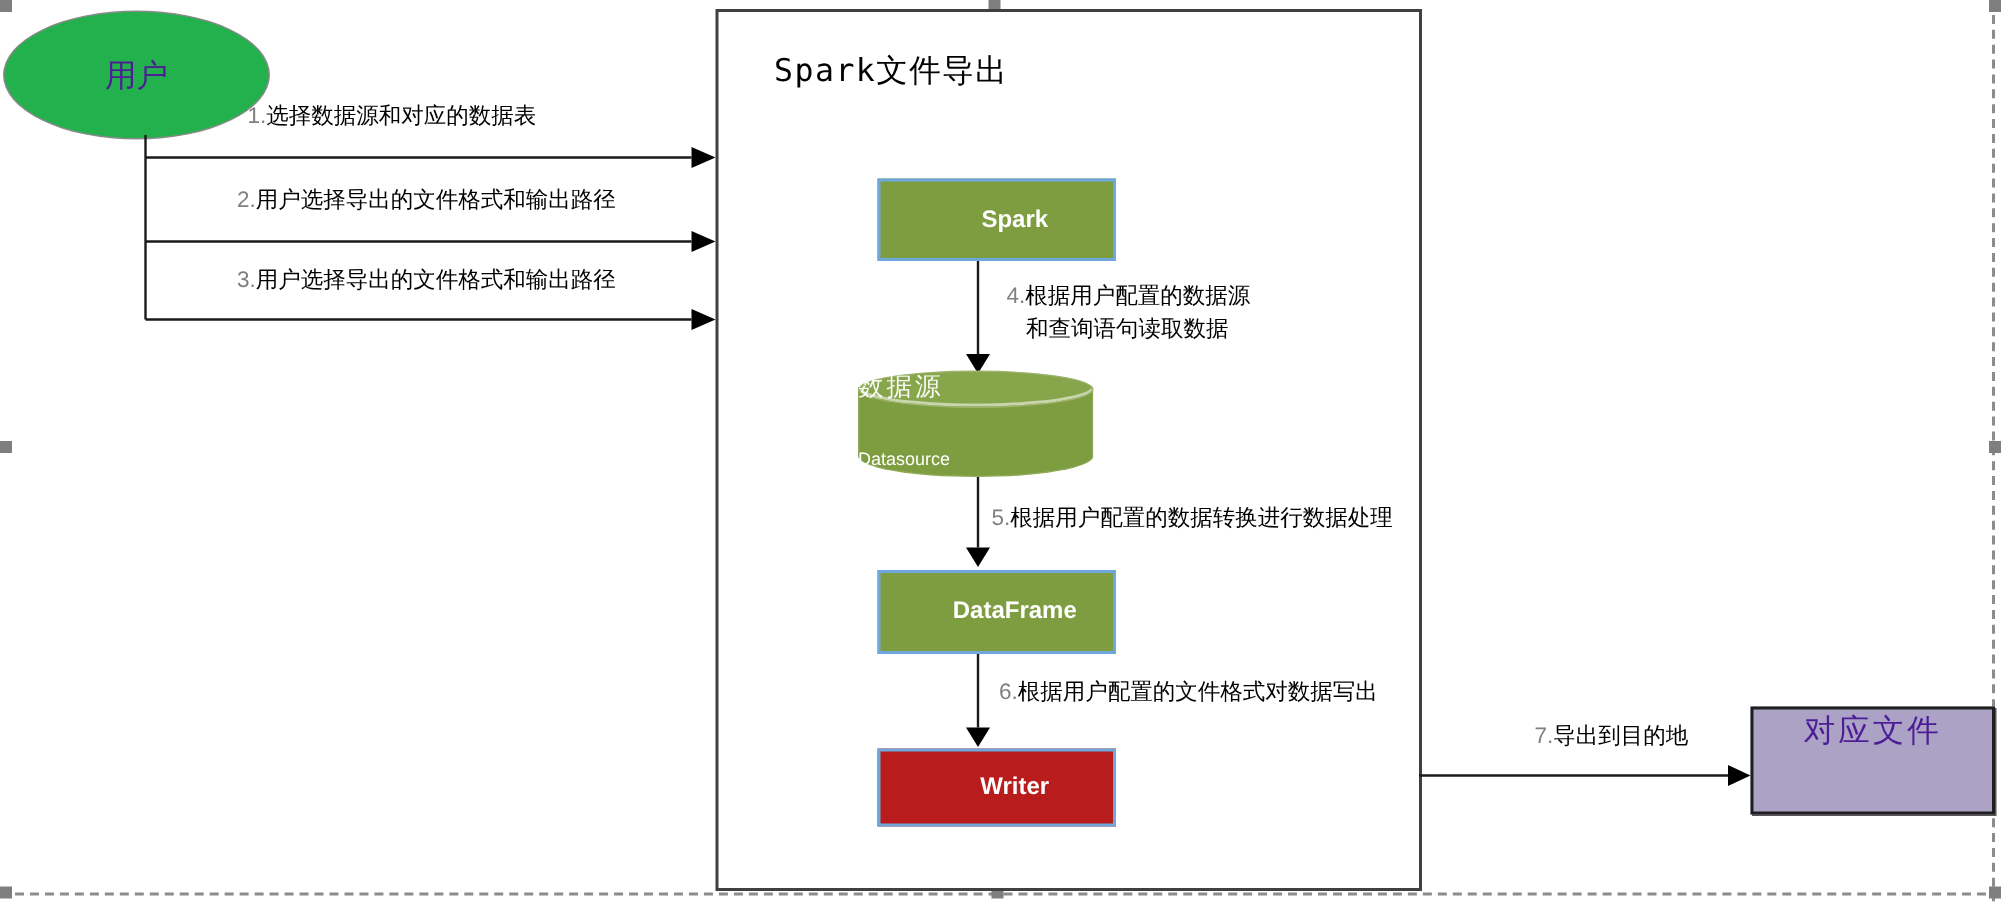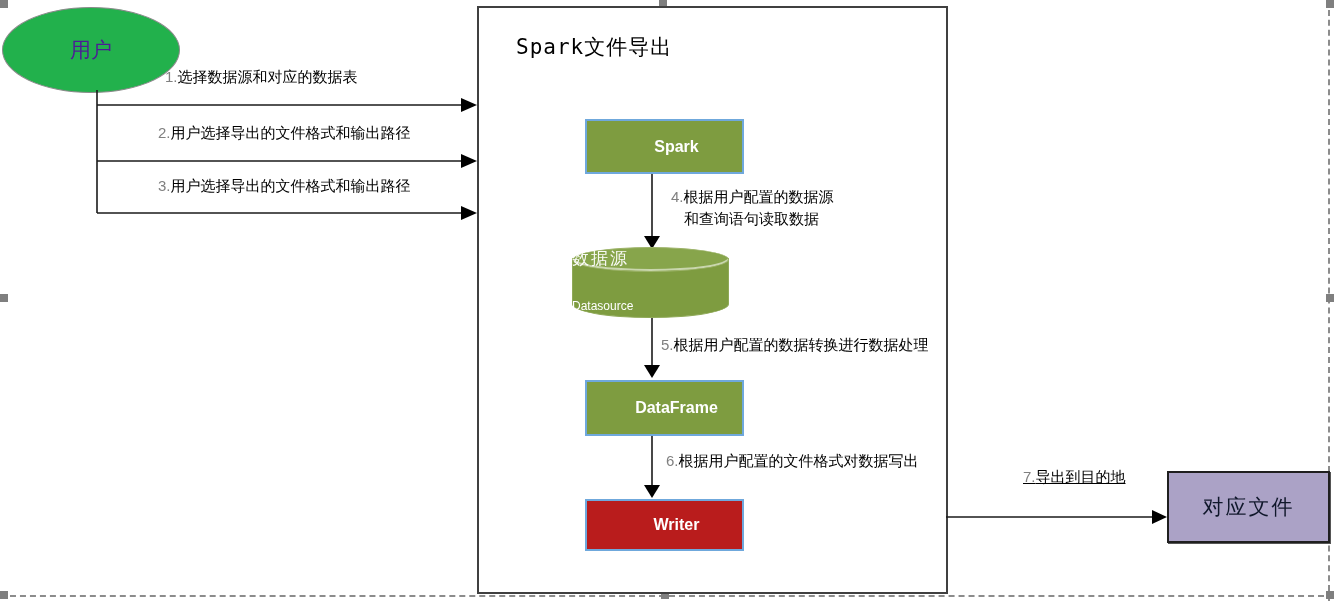--- a/index.html
+++ b/index.html
@@ -52,28 +52,28 @@
   
   .step{font-size:15px;color:#000;white-space:nowrap;z-index:6;}
   .step .num{color:#808080;}
   .step1{left:165px;top:68px;}
   .step2{left:158px;top:124px;}
   .step3{left:121px;top:177px;margin-left:37px;}
   .step4a{left:671px;top:188px;}
   .step4b{left:684px;top:210px;}
   .step5{left:661px;top:336px;}
   .step6{left:666px;top:452px;}
-  .step7{left:1023px;top:468px;text-decoration:underline;}
+  .step7{left:1023px;top:481px;}
 
   
   .output-box{left:1167px;top:471px;width:159px;height:68px;background:#ABA2C6;
               border:2px solid #1f1f1f;box-shadow:1px 1px 0 #555;
-              display:flex;align-items:center;justify-content:center;
+              display:flex;justify-content:center;
               font-family:"DejaVu Sans Mono","Liberation Serif",monospace;
-              font-size:21px;color:#0f172a;letter-spacing:2px;z-index:3;}
+              font-size:21px;color:#4c1d95;letter-spacing:2px;z-index:3;}
 
   svg.wires{left:0;top:0;width:1334px;height:601px;z-index:2;}
 </style>
 </head>
 <body>
 
 <div class="abs edge-right"></div>
 <div class="abs edge-bottom"></div>
 
 <div class="abs handle" style="left:0;top:0"></div>

